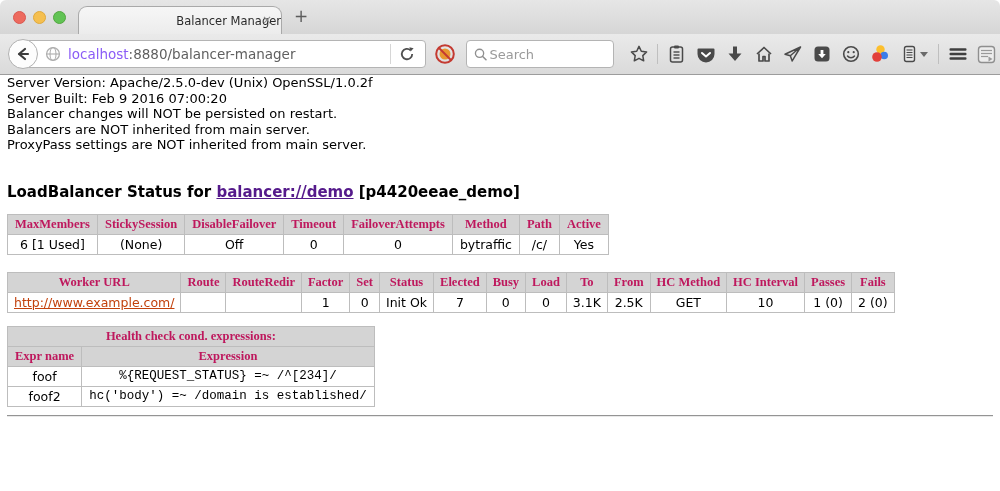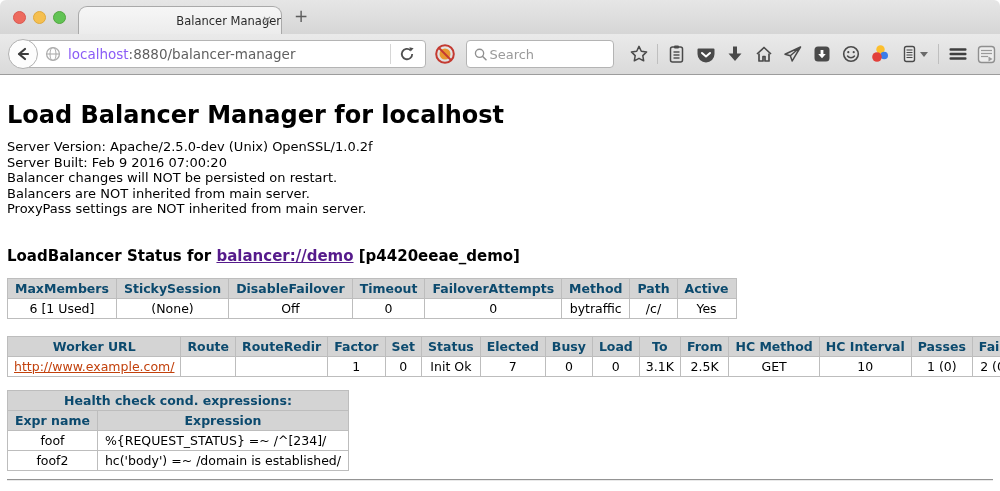--- a/index.html
+++ b/index.html
@@ -87,30 +87,30 @@
 
   
   .content { flex:1; background:#fff; padding:0 7px; overflow:hidden; color:#000; }
   h1 { font-size:24px; font-weight:bold; margin:26px 0 10px 0; }
   .info-line { font-size:13px; line-height:15.5px; }
   .lb-heading { font-size:15px; font-weight:bold; margin:30px 0 13px 0; }
   .lb-heading a { color:#551a8b; text-decoration:underline; }
 
   table { border-collapse:collapse; font-size:12.5px; border:1px solid #7e7e7e; }
   th, td { border:1px solid #bdbdbd; padding:2px 7px; text-align:center; height:19px; white-space:nowrap; }
-  th { background:#d4d4d4; font-weight:bold; color:#0c4a6e; }
+  th { background:#d4d4d4; font-weight:bold; color:#be185d;font-family:Liberation Serif, serif; }
   td a { color:#c2410c; text-decoration:underline; }
   .tbl-balancer { margin-bottom:17px; }
   .tbl-worker { margin-bottom:13px; }
   .tbl-worker th, .tbl-worker td { padding:2px 6px; }
   .td-left { text-align:left; }
   .c-url { min-width:168px; }
   .c-route { min-width:32px; }
   .c-redir { min-width:58px; }
-  .tbl-health .td-left { text-align:left; }
+  .tbl-health .td-left { text-align:center;font-family:Liberation Mono, monospace; }
   .page-hr {
     margin:8px 0 0 0; height:2px; border:none;
     border-top:1px solid #949494; border-bottom:1px solid #e9e9e9;
   }
 </style>
 </head>
 <body>
 
 <div class="browser">
 
@@ -250,21 +250,20 @@
           <line x1="5" y1="6.5" x2="16" y2="6.5" stroke="#9a9a9a" stroke-width="1.2"></line>
           <line x1="5" y1="9.5" x2="16" y2="9.5" stroke="#9a9a9a" stroke-width="1.2"></line>
           <line x1="5" y1="12.5" x2="12" y2="12.5" stroke="#9a9a9a" stroke-width="1.2"></line>
           <path d="M12.5 12.5 l4 2.5 l-4 2.5 Z" fill="#9a9a9a"></path>
         </svg>
       </div>
     </div>
   </div>
 
   <div class="content">
-    <h1>Load Balancer Manager for localhost</h1>
 
     <div class="info">
       <div class="info-line">Server Version: Apache/2.5.0-dev (Unix) OpenSSL/1.0.2f</div>
       <div class="info-line">Server Built: Feb 9 2016 07:00:20</div>
       <div class="info-line">Balancer changes will NOT be persisted on restart.</div>
       <div class="info-line">Balancers are NOT inherited from main server.</div>
       <div class="info-line">ProxyPass settings are NOT inherited from main server.</div>
     </div>
 
     <div class="lb-heading"><span>LoadBalancer Status for </span><a href="#">balancer://demo</a><span> [p4420eeae_demo]</span></div>

